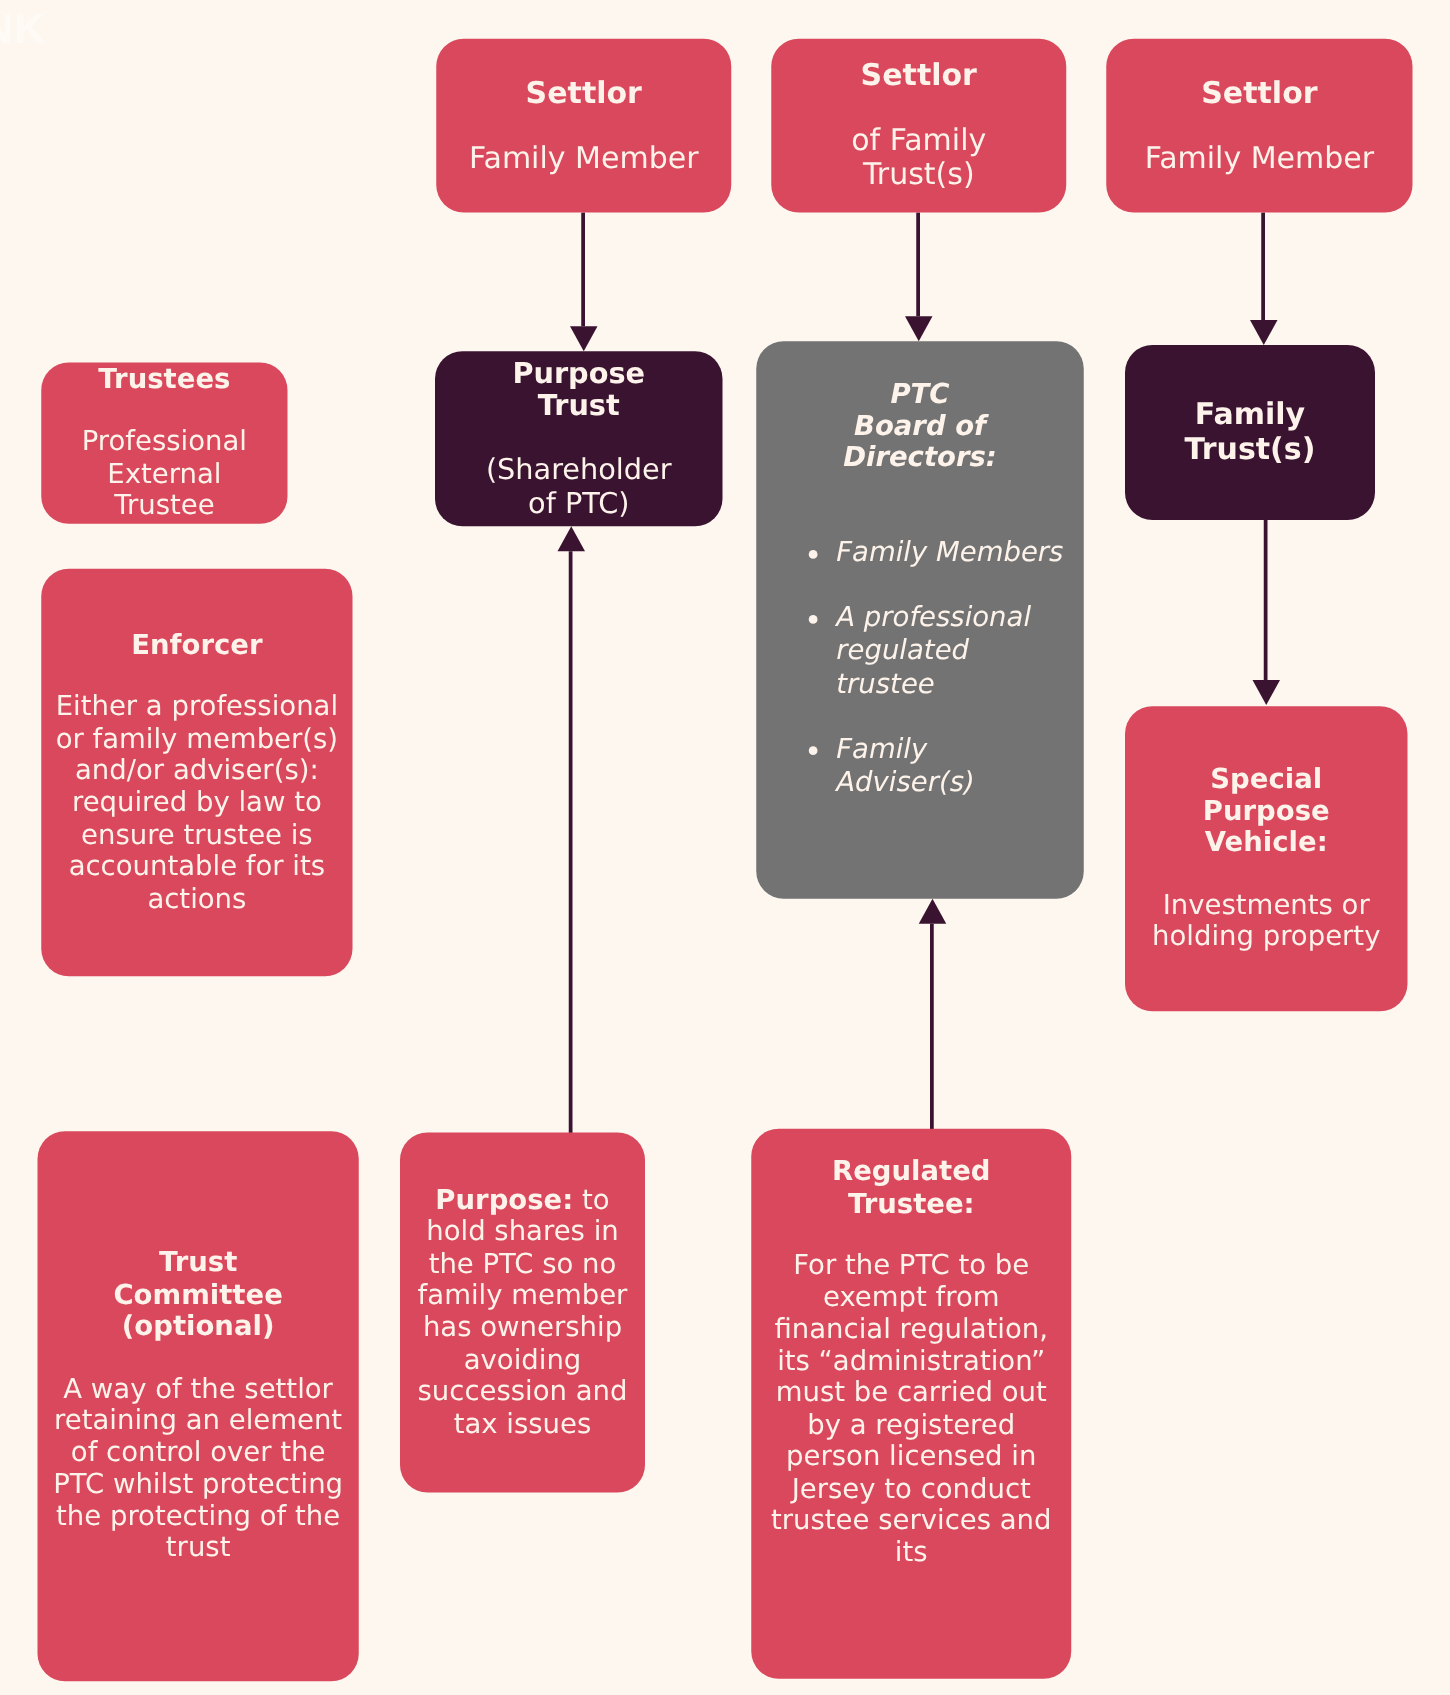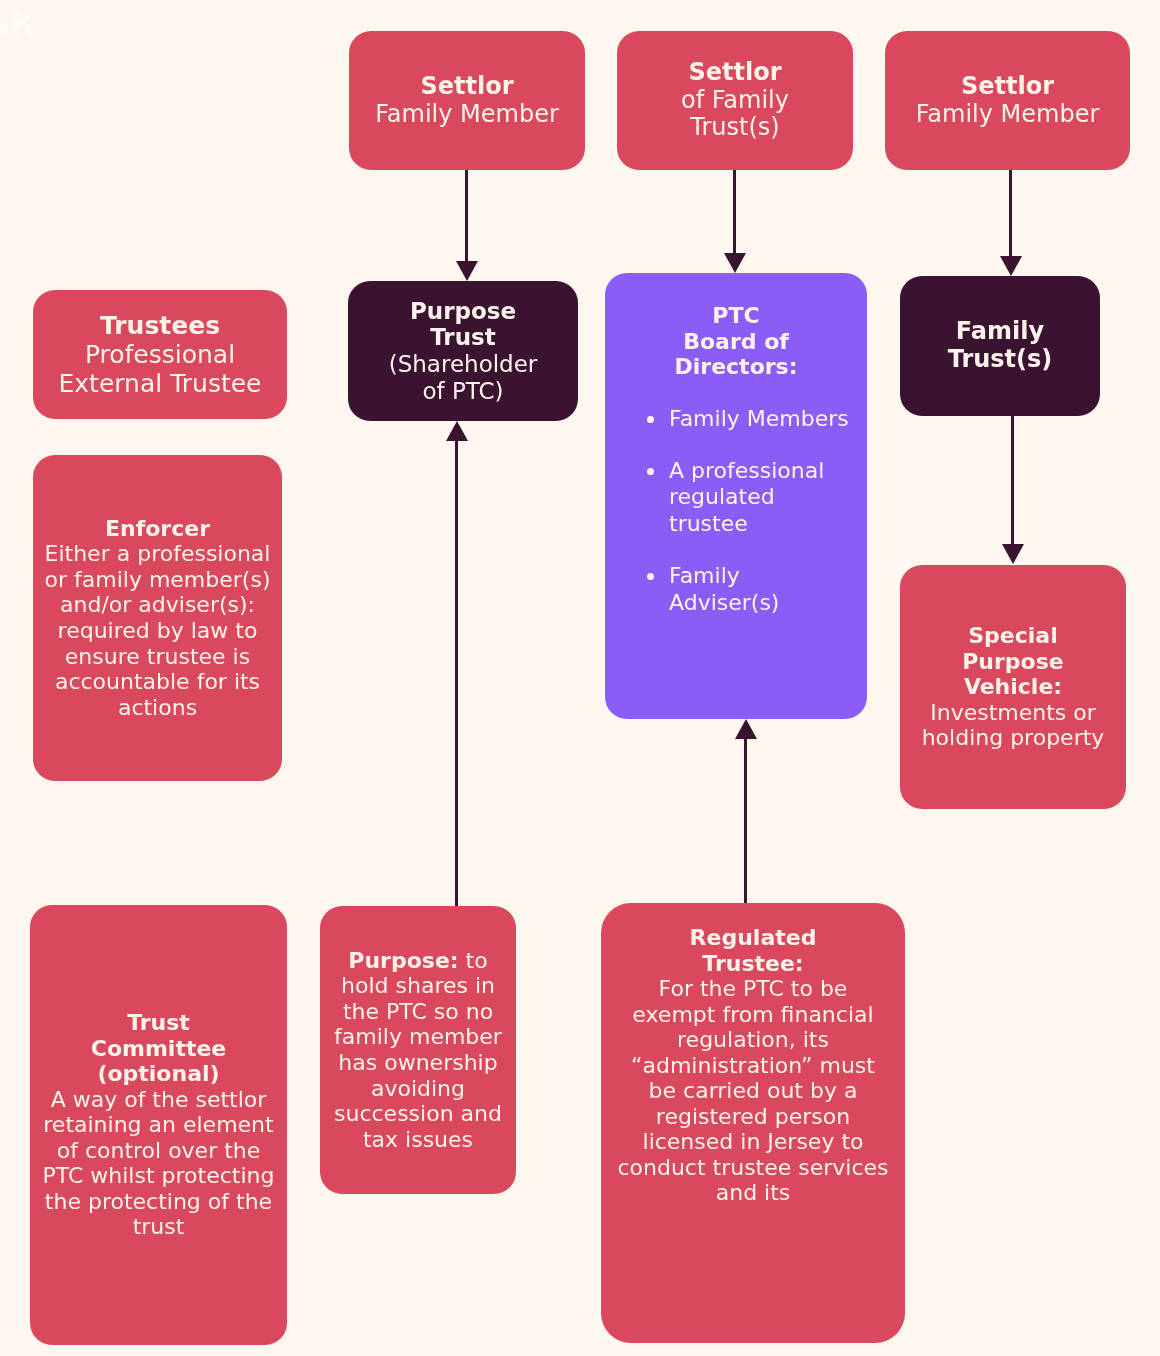--- a/index.html
+++ b/index.html
@@ -25,56 +25,58 @@
     pointer-events:none;
   }
 
   .node{
     position:absolute;
     box-sizing:border-box;
     border-radius:22px;
     color:#FDF3EA;
     display:flex;
     flex-direction:column;
+    align-items:center;
     justify-content:center;
     text-align:center;
     line-height:1.16;
     overflow:hidden;
     padding:6px 10px;
+    gap:24px;
   }
   .node .ttl{font-weight:bold;display:block;}
   .node .sub{display:block;}
 
   
   .red{background:#D9485C;}
   .dark{background:#3A1330;}
-  .muted{background:#8b5cf6;}
+  .muted{background:#737373;font-style:italic;}
 
   
   #n-settlor-1{left:349px;top:31px;width:236px;height:139px;font-size:24px;}
   #n-trustee  {left:617px;top:31px;width:236px;height:139px;font-size:24px;}
   #n-settlor-2{left:885px;top:31px;width:245px;height:139px;font-size:24px;}
 
   
   #n-purpose-trust{left:348px;top:281px;width:230px;height:140px;font-size:23px;}
   #n-ptc-board{
     left:605px;top:273px;width:262px;height:446px;font-size:22px;
     justify-content:flex-start;padding:30px 16px 16px 16px;
   }
   #n-family-trust{left:900px;top:276px;width:200px;height:140px;font-size:24px;}
 
   
-  #n-trustees{left:33px;top:290px;width:254px;height:129px;font-size:25px;}
+  #n-trustees{left:33px;top:290px;width:197px;height:129px;font-size:22px;}
   #n-enforcer{left:33px;top:455px;width:249px;height:326px;font-size:22px;}
   #n-trust-committee{left:30px;top:905px;width:257px;height:440px;font-size:22px;}
 
   
   #n-purpose{left:320px;top:906px;width:196px;height:288px;font-size:22px;}
-  #n-regulated{left:601px;top:903px;width:304px;height:440px;font-size:22px;
-                justify-content:flex-start;padding:22px 14px 0 14px;border-radius:30px;}
+  #n-regulated{left:601px;top:903px;width:256px;height:440px;font-size:22px;
+                justify-content:flex-start;padding:22px 14px 0 14px;}
   #n-spv{left:900px;top:565px;width:226px;height:244px;font-size:22px;}
 
   
   .bullets{
     margin:26px 0 0 0;
     padding:0 0 0 26px;
     text-align:left;
     align-self:stretch;
     list-style:none;
   }

